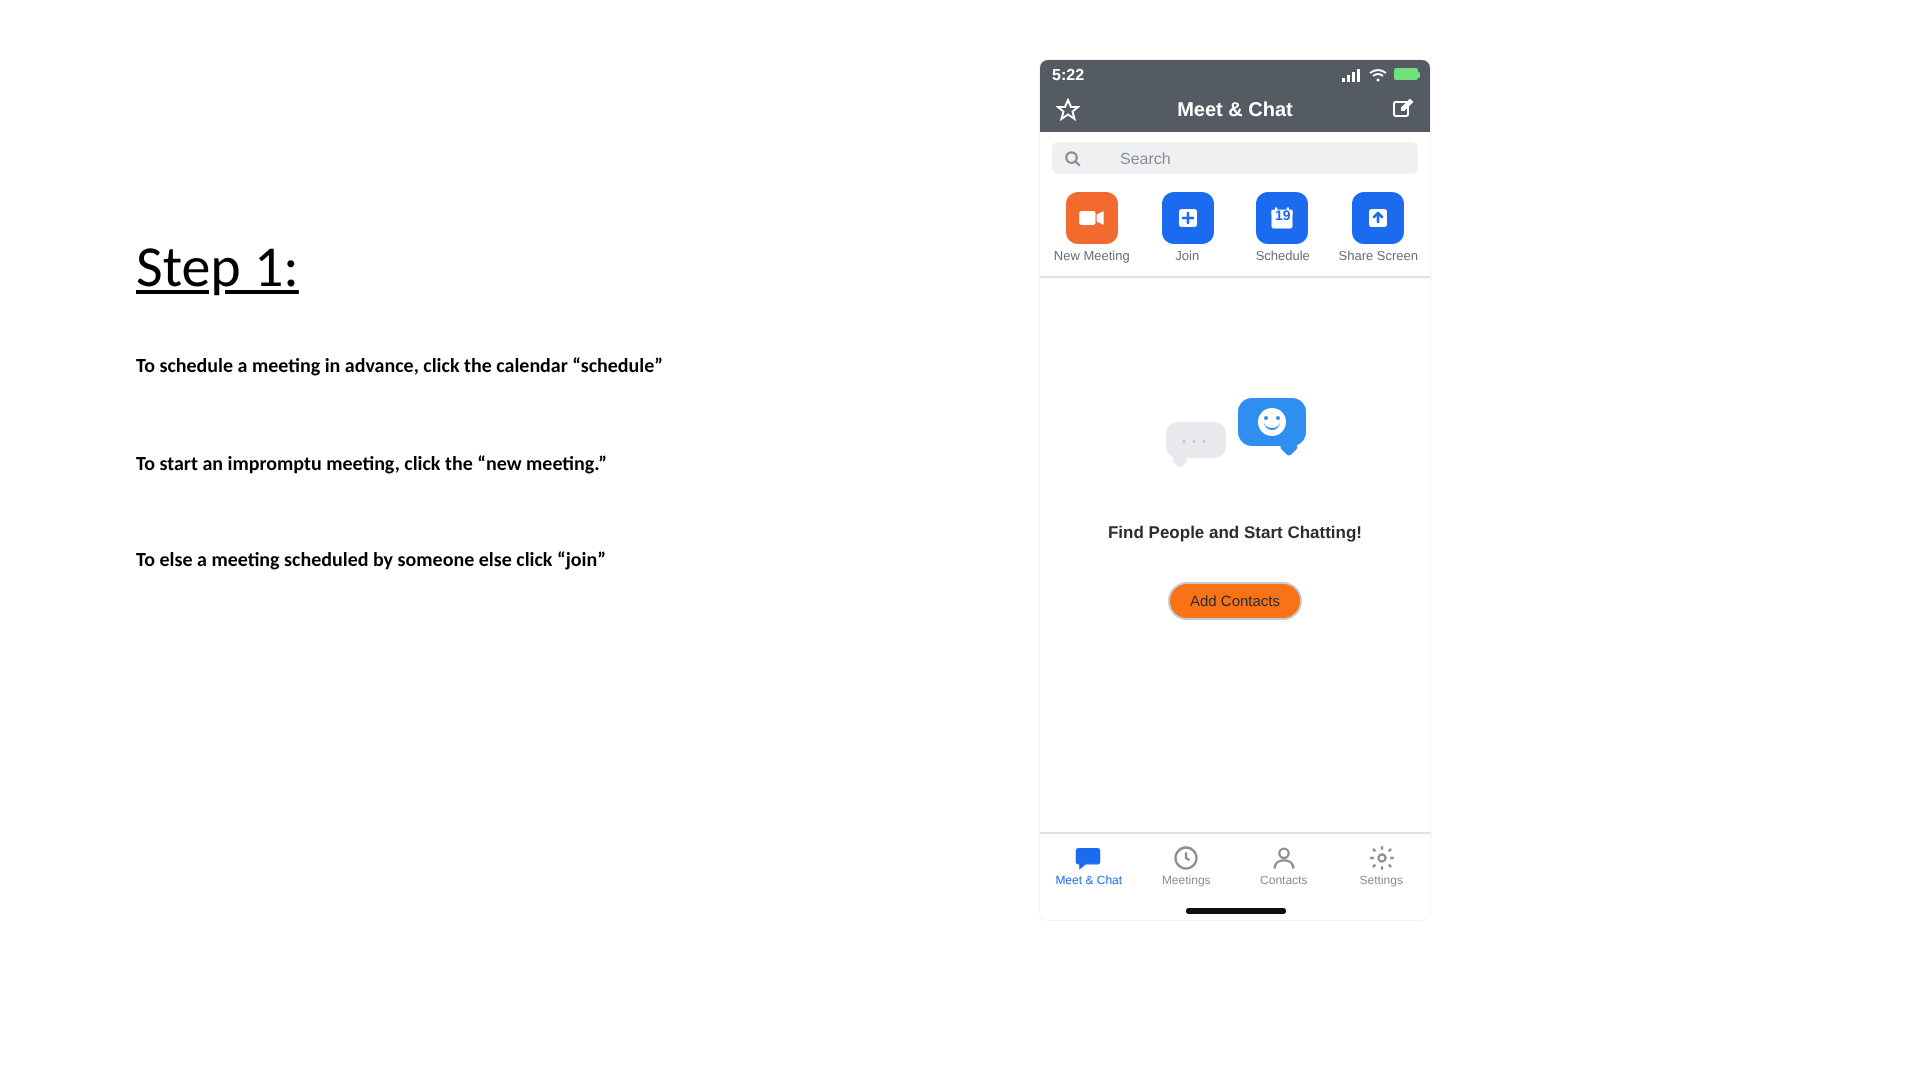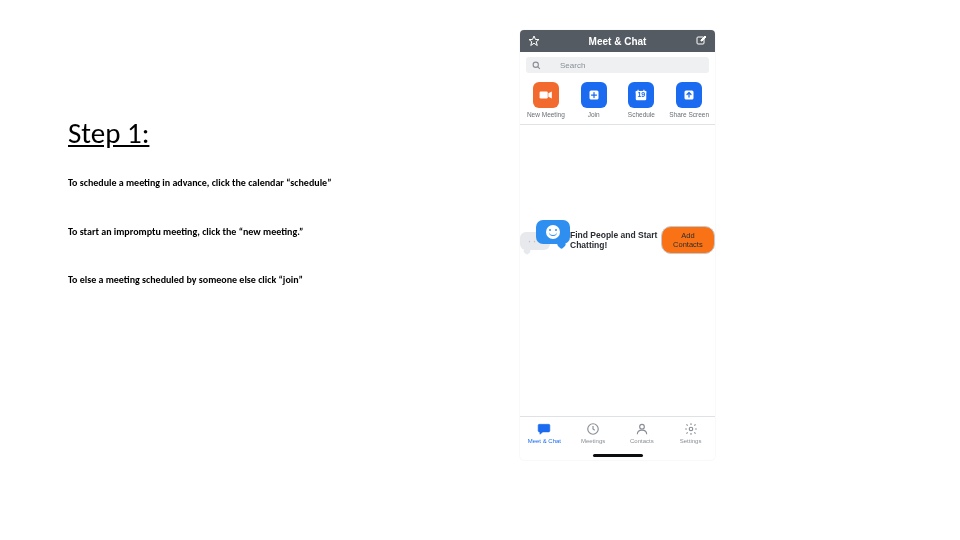--- a/index.html
+++ b/index.html
@@ -111,24 +111,24 @@
   .action-lbl {
     font-size: 6.5px;
     color: #6a6f75;
     text-align:center;
     white-space:nowrap;
   }
   .divider { height:0.5px; background:#e0e3e6; margin:4px 0 0; }
   .empty {
     height: 230px;
     display: flex;
-    flex-direction: row;
+    flex-direction: column;
     align-items: center;
     justify-content: center;
-    gap:0;
+    gap:20px;
   }
   .bubbles { position:relative; width:70px; height:44px; }
   .bubble-sm {
     position:absolute; left:0; top:14px; width:30px; height:18px;
     background:#e7e9ec; border-radius:6px;
   }
   .bubble-sm::after{content:"···"; position:absolute; left:0; right:0; top:0; text-align:center; font-size:12px; color:#bfc3c8; line-height:18px; letter-spacing:1px;}
   .bubble-sm::before{content:""; position:absolute; left:4px; bottom:-4px; width:6px; height:6px; background:#e7e9ec; border-radius:2px; transform:rotate(45deg);}
   .bubble-lg {
     position:absolute; right:0; top:2px; width:34px; height:24px;
@@ -166,20 +166,43 @@
 
 <div class="left-col">
   <h1 class="step-title">Step 1:</h1>
   <p class="instr">To schedule a meeting in advance, click the calendar “schedule”</p>
   <p class="instr">To start an impromptu meeting, click the “new meeting.”</p>
   <p class="instr">To else a meeting scheduled by someone else click “join”</p>
 </div>
 
 <div class="phone">
 
+  <div class="statusbar">
+    <div class="sb-left">
+      <span>5:22</span>
+    </div>
+    <div class="sb-right">
+      <span>
+        <svg width="10" height="7" viewBox="0 0 10 7">
+            <rect x="0" y="5" width="1.5" height="2" fill="#fff"></rect>
+            <rect x="2.5" y="3.5" width="1.5" height="3.5" fill="#fff"></rect>
+            <rect x="5" y="2" width="1.5" height="5" fill="#fff"></rect>
+            <rect x="7.5" y="0.5" width="1.5" height="6.5" fill="#fff"></rect>
+          </svg>
+      </span>
+      <span>
+        <svg width="10" height="7" viewBox="0 0 10 7">
+            <path d="M5 6 L5 6" stroke="#fff" stroke-width="1.5" stroke-linecap="round"></path>
+            <path d="M2.5 4 Q5 2 7.5 4" stroke="#fff" stroke-width="1" fill="none"></path>
+            <path d="M1 2.5 Q5 -0.5 9 2.5" stroke="#fff" stroke-width="1" fill="none"></path>
+          </svg>
+      </span>
+      <span class="batt"></span>
+    </div>
+  </div>
 
   <div class="hdr">
     <span>
       <svg class="star-ic" viewBox="0 0 24 24" fill="none" stroke="#fff" stroke-width="2">
           <polygon points="12,2 15,9 22,9 16.5,13.5 18.5,21 12,16.5 5.5,21 7.5,13.5 2,9 9,9"></polygon>
         </svg>
     </span>
     <span class="hdr-title">Meet &amp; Chat</span>
     <span>
       <svg class="compose-ic" viewBox="0 0 24 24" fill="none" stroke="#fff" stroke-width="2">

